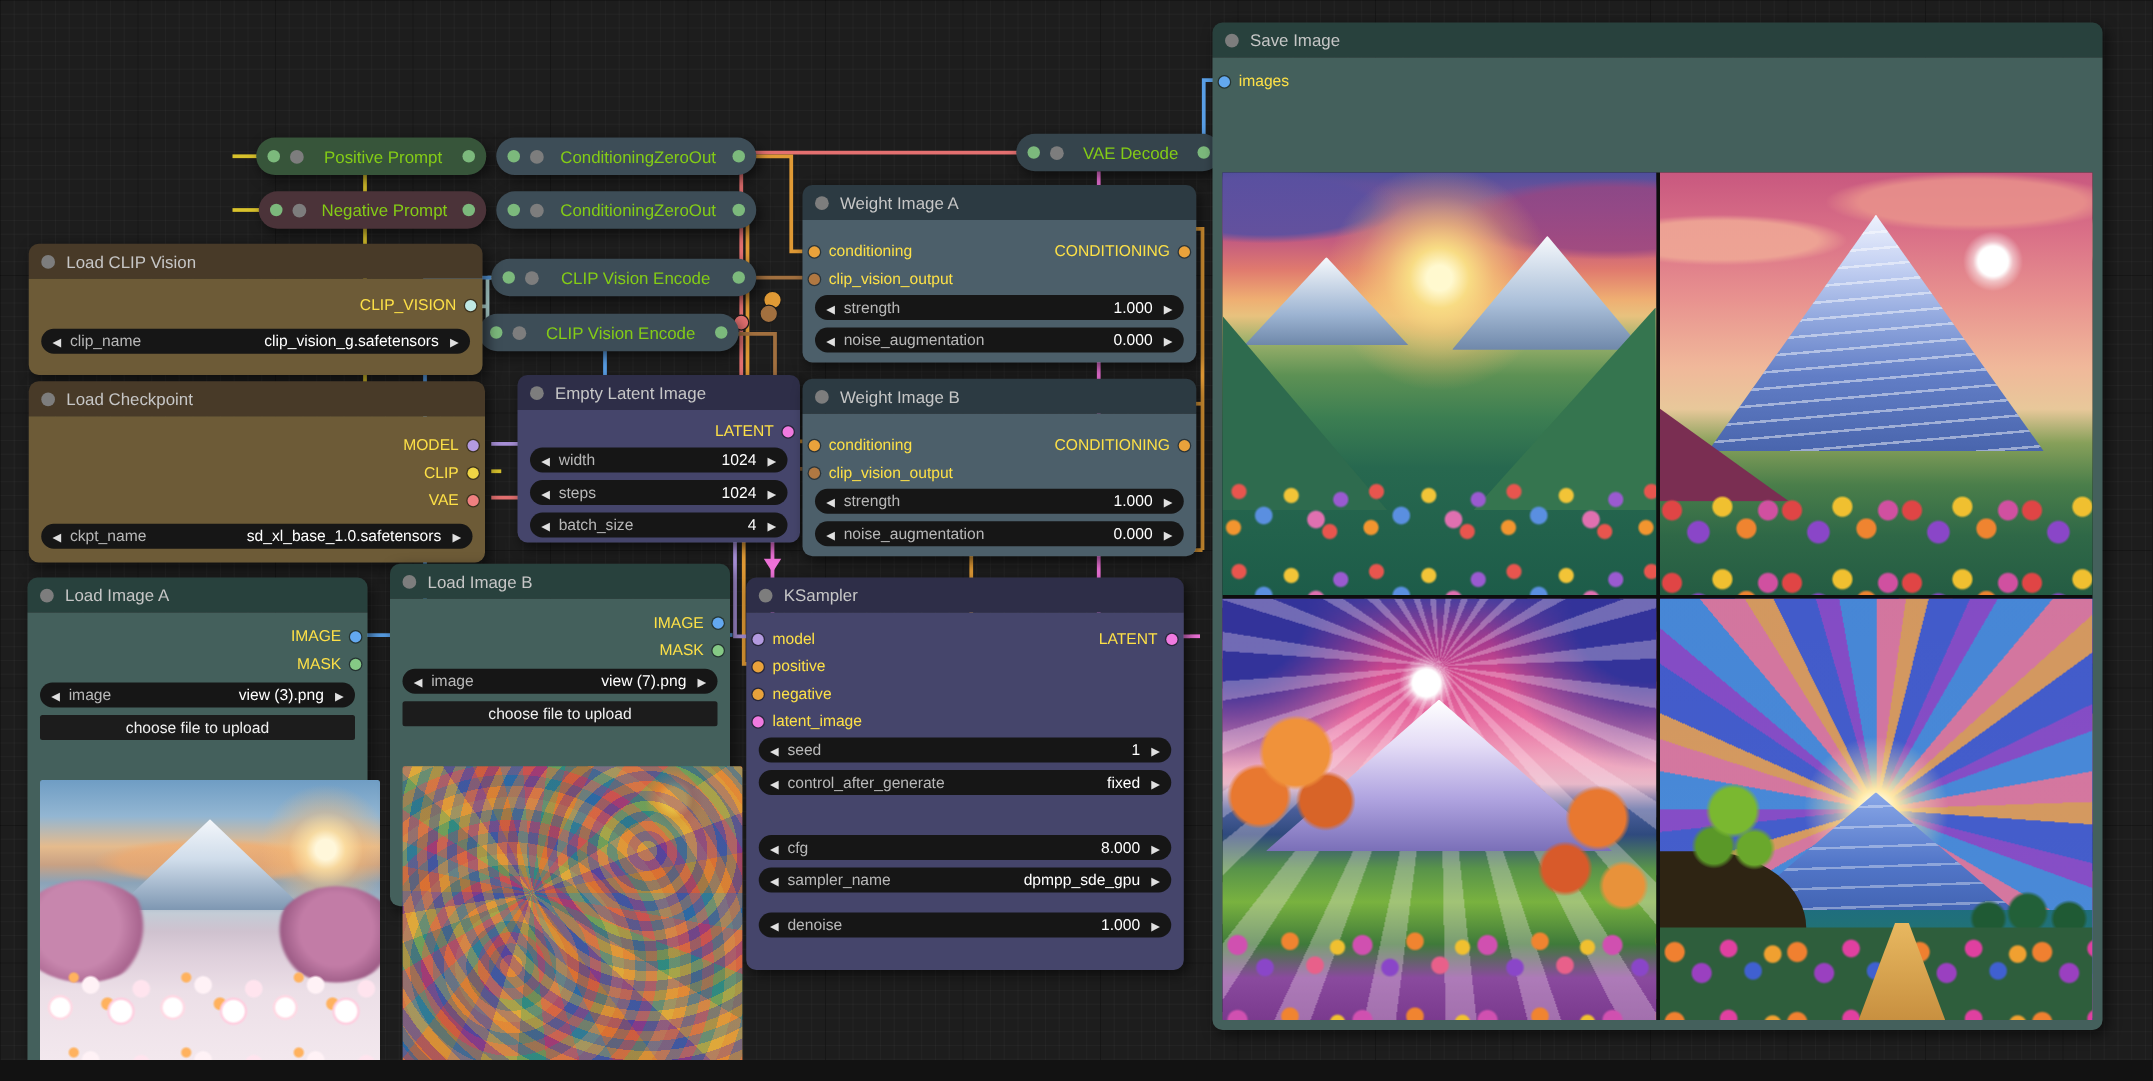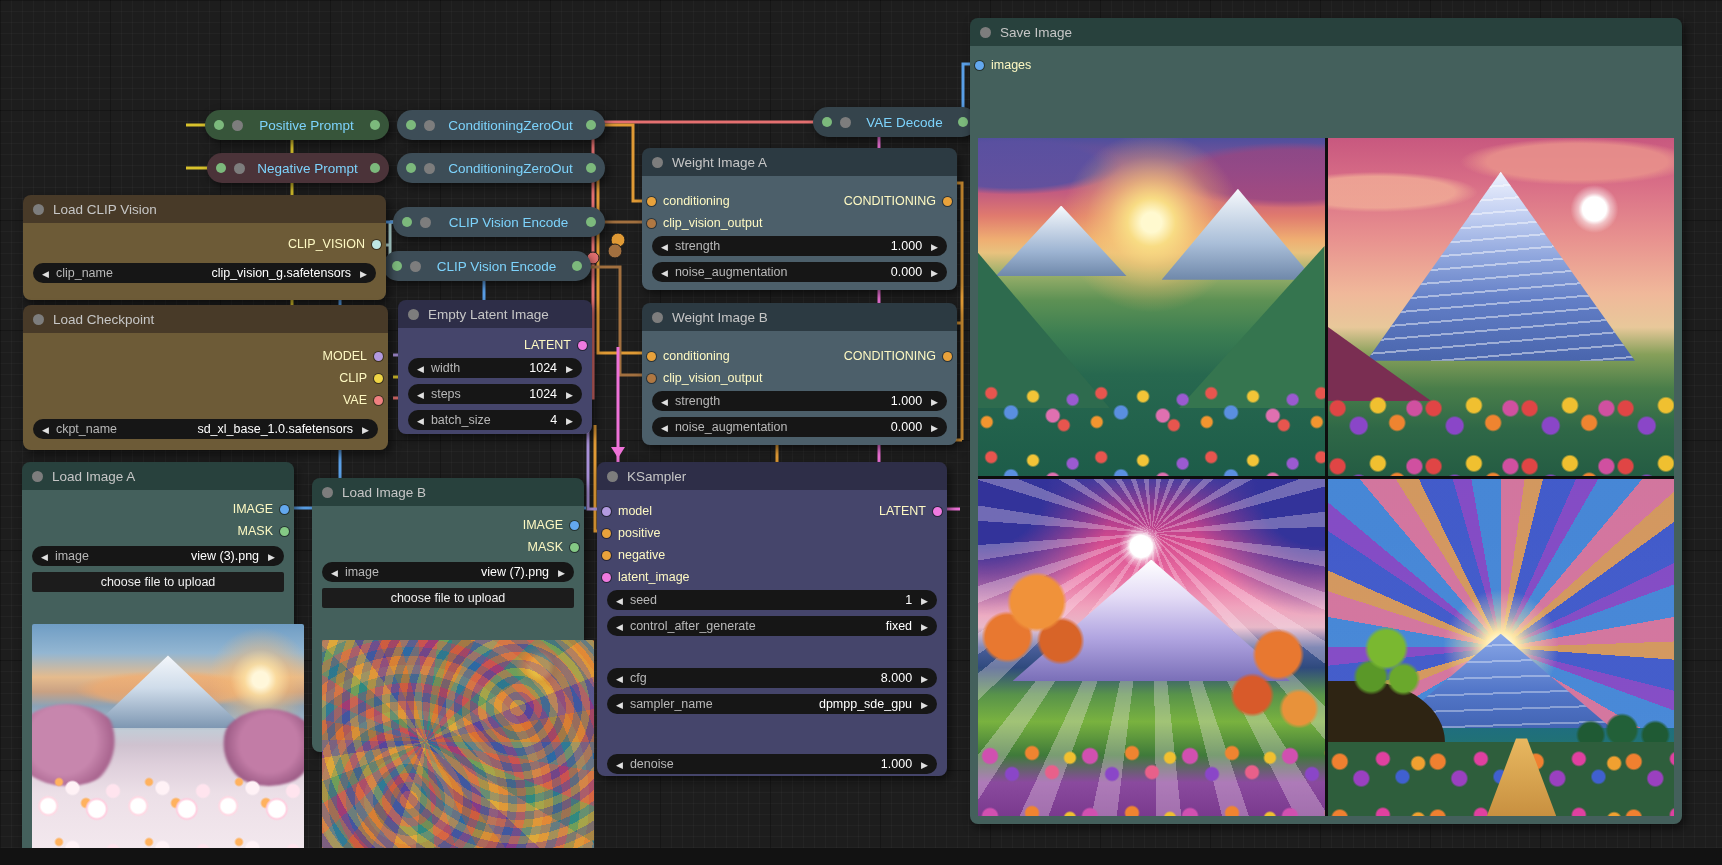--- a/index.html
+++ b/index.html
@@ -15,27 +15,27 @@
     background-size:110px 110px,110px 110px,11px 11px,11px 11px;
   }
   .wires{position:absolute;left:0;top:0;z-index:1;}
   .wires path{fill:none;stroke-width:3;}
   .node{position:absolute;z-index:2;border-radius:8px;box-shadow:3px 4px 10px rgba(0,0,0,.55);color:#c4c4c4;}
   .hdr{height:28px;display:flex;align-items:center;gap:9px;padding:0 10px;border-radius:8px 8px 0 0;
        background:var(--hdr);font-size:13.5px;color:#c6c6c6;white-space:nowrap;}
   .body{position:absolute;left:0;right:0;top:28px;bottom:0;background:var(--body);border-radius:0 0 8px 8px;}
   .cdot{width:11px;height:11px;border-radius:50%;background:#7d7d7d;flex:0 0 auto;}
   .collapsed{height:30px;display:flex;align-items:center;gap:8px;padding:0 9px;border-radius:15px;font-size:13.5px;}
-  .collapsed .ntitle{flex:1;text-align:center;color:#7dd3fc;}
+  .collapsed .ntitle{flex:1;text-align:center;color:#84cc16;}
   .sdot{width:10px;height:10px;border-radius:50%;background:#7cb97c;flex:0 0 auto;}
   .dot{width:9px;height:9px;border-radius:50%;flex:0 0 auto;box-shadow:0 0 0 1px rgba(0,0,0,.45);}
   .c-orange{background:#e9a23b}.c-brown{background:#b07842}.c-cyanlight{background:#bfe8e4}
   .c-purple{background:#b39ae0}.c-yellow{background:#efd545}.c-red{background:#f08080}
   .c-pink{background:#f07ae0}.c-blue{background:#63a8ef}.c-green{background:#85c985}
-  .inrow,.outrow{position:absolute;height:18px;display:flex;align-items:center;gap:7px;font-size:12.5px;color:#fef9c3;}
+  .inrow,.outrow{position:absolute;height:18px;display:flex;align-items:center;gap:7px;font-size:12.5px;color:#fde047;}
   .inrow{left:5px}.outrow{right:5px;justify-content:flex-end}
   .widget{position:absolute;left:10px;right:10px;height:20px;background:#161616;border-radius:11px;
           display:flex;align-items:center;padding:0 9px;font-size:12.5px;color:#b8b8b8;}
   .widget .wval{margin-left:auto;color:#fff;}
   .arrL::before{content:"◀";font-size:9px;color:#e0e0e0}
   .arrR::before{content:"▶";font-size:9px;color:#e0e0e0}
   .widget .wlabel{margin-left:7px}
   .widget .arrR{margin-left:9px}
   .filebtn{position:absolute;left:10px;right:10px;height:20px;background:#1c1c1c;border-radius:2px;
            color:#f0f0f0;font-size:12.5px;text-align:center;line-height:20px;}
@@ -305,21 +305,21 @@
       </div>
       <div class="widget" style="top:86px">
         <span class="arrL"></span>
         <span class="wlabel">ckpt_name</span>
         <span class="wval">sd_xl_base_1.0.safetensors</span>
         <span class="arrR"></span>
       </div>
     </div>
   </div>
 
-  <div class="node" style="left:398px;top:300px;width:194px;height:134px;--hdr:#2e2e48;--body:#45456b">
+  <div class="node" style="left:414px;top:300px;width:226px;height:134px;--hdr:#2e2e48;--body:#45456b">
     <div class="hdr">
       <span class="cdot"></span>
       <span>Empty Latent Image</span>
     </div>
     <div class="body">
       <div class="outrow" style="top:8px">
         <span>LATENT</span>
         <span class="dot c-pink"></span>
       </div>
       <div class="widget" style="top:30px">
@@ -452,21 +452,21 @@
         <span class="wlabel">cfg</span>
         <span class="wval">8.000</span>
         <span class="arrR"></span>
       </div>
       <div class="widget" style="top:204px">
         <span class="arrL"></span>
         <span class="wlabel">sampler_name</span>
         <span class="wval">dpmpp_sde_gpu</span>
         <span class="arrR"></span>
       </div>
-      <div class="widget" style="top:264px">
+      <div class="widget" style="top:240px">
         <span class="arrL"></span>
         <span class="wlabel">denoise</span>
         <span class="wval">1.000</span>
         <span class="arrR"></span>
       </div>
     </div>
   </div>
 
   <div class="node" style="left:22px;top:462px;width:272px;height:436px;--hdr:#28413d;--body:#44605c">
     <div class="hdr">
@@ -491,21 +491,21 @@
       <div class="filebtn" style="top:82px">choose file to upload</div>
       <div class="preview art artA">
         <div class="peakA"></div>
         <div class="blosL"></div>
         <div class="blosR"></div>
         <div class="fieldA"></div>
       </div>
     </div>
   </div>
 
-  <div class="node" style="left:312px;top:478px;width:272px;height:274px;--hdr:#28413d;--body:#44605c">
+  <div class="node" style="left:312px;top:451px;width:272px;height:274px;--hdr:#28413d;--body:#44605c">
     <div class="hdr">
       <span class="cdot"></span>
       <span>Load Image B</span>
     </div>
     <div class="body">
       <div class="outrow" style="top:10px">
         <span>IMAGE</span>
         <span class="dot c-blue"></span>
       </div>
       <div class="outrow" style="top:32px">

